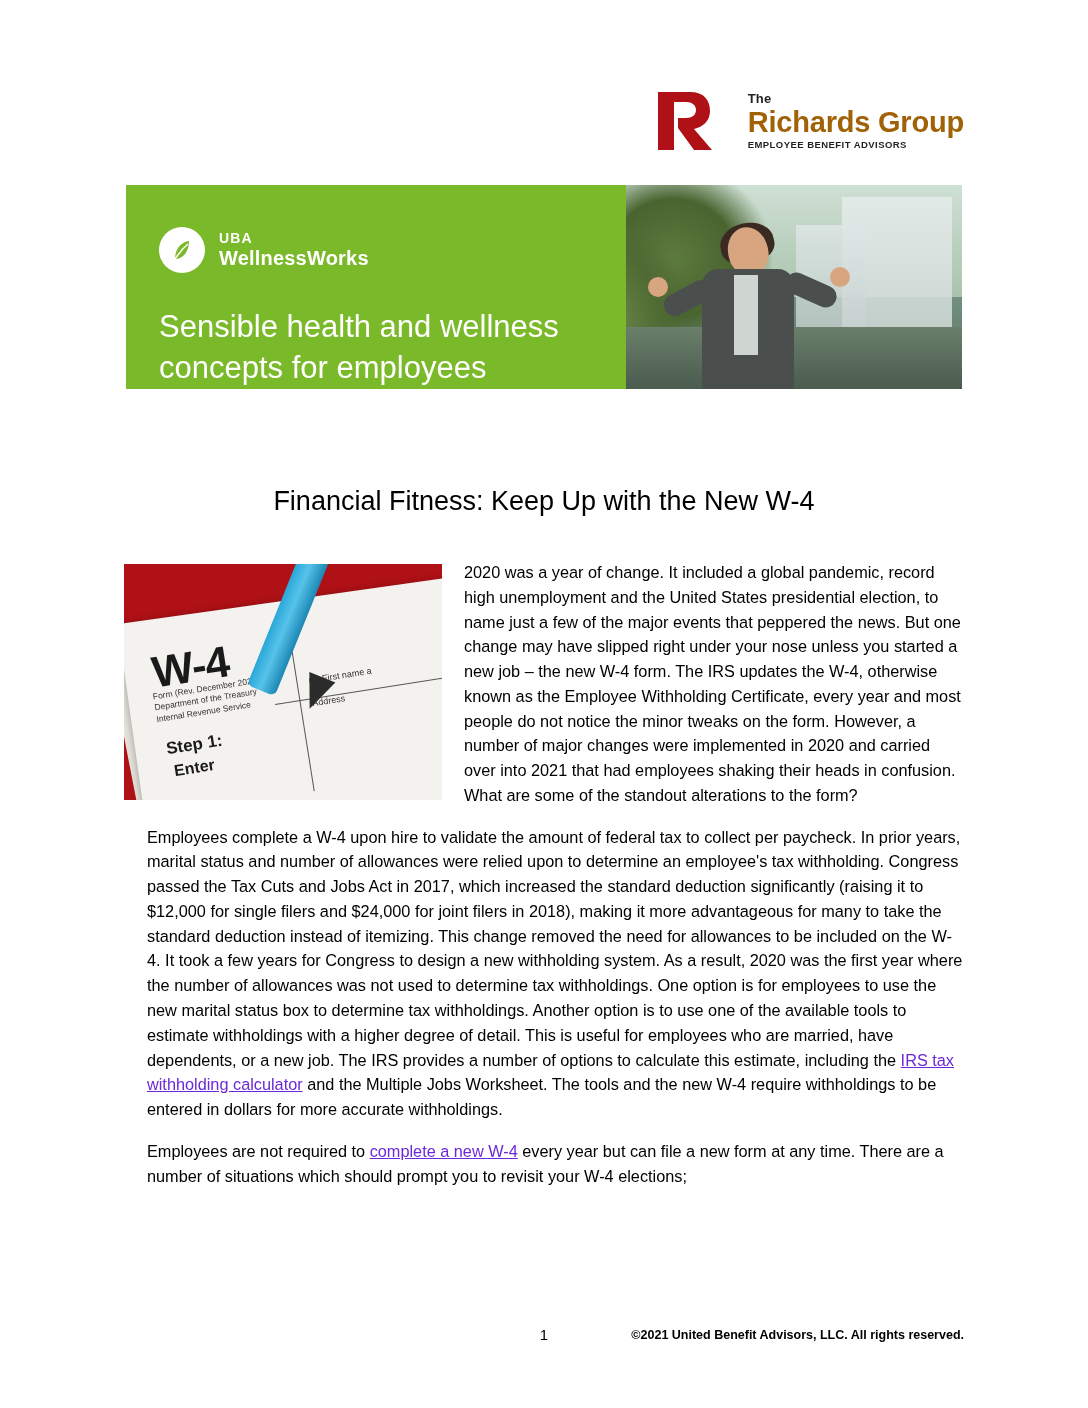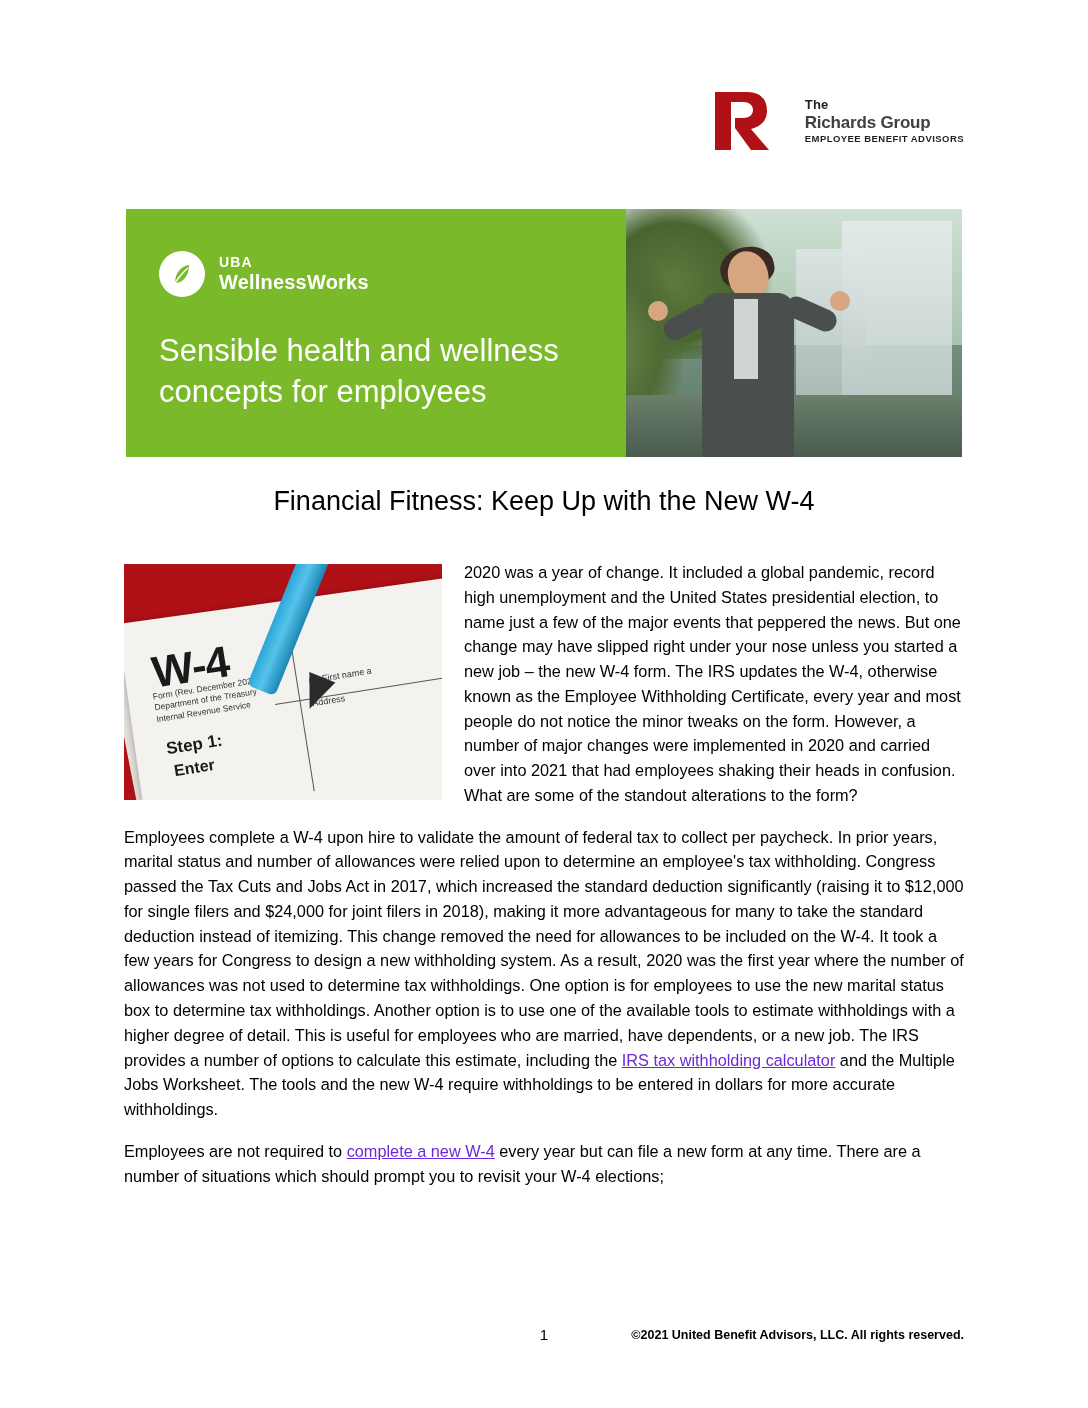--- a/index.html
+++ b/index.html
@@ -44,43 +44,42 @@
     line-height: 1;
   }
   .logo-the {
     font-size: 13px;
     font-weight: bold;
     color: #231f20;
     letter-spacing: 0.2px;
     margin-bottom: 3px;
   }
   .logo-name {
-    font-size: 17px;
-    font-weight: bold;
-    color: #404040;
+    font-size: 29px;
+    font-weight: bold;
+    color: #a16207;
     letter-spacing: -0.2px;
     margin-bottom: 3px;
   }
   .logo-tag {
     font-size: 9.5px;
     font-weight: bold;
     color: #231f20;
     letter-spacing: 0.45px;
   }
 
   
   .banner {
     position: absolute;
     left: 126px;
     top: 185px;
     width: 836px;
-    height: 248px;
+    height: 204px;
     background: #6d28d9;
     overflow: hidden;
-    margin-top: 24px;
   }
   .banner-left {
     position: absolute;
     left: 0; top: 0;
     width: 500px;
     height: 100%;
     background: #7ab929;
     z-index: 3;
   }
   .uba-row {
@@ -218,20 +217,21 @@
     left: 124px;
     top: 560px;
     width: 840px;
     font-size: 16.3px;
     line-height: 1.52;
     color: #000000;
   }
   .content p {
     margin: 0 0 17px 0;
     text-align: left;
+    padding-left: 23px;
   }
   .figure {
     float: left;
     width: 318px;
     height: 236px;
     margin: 4px 22px 8px 0;
     background: #b01116;
     position: relative;
     overflow: hidden;
   }

